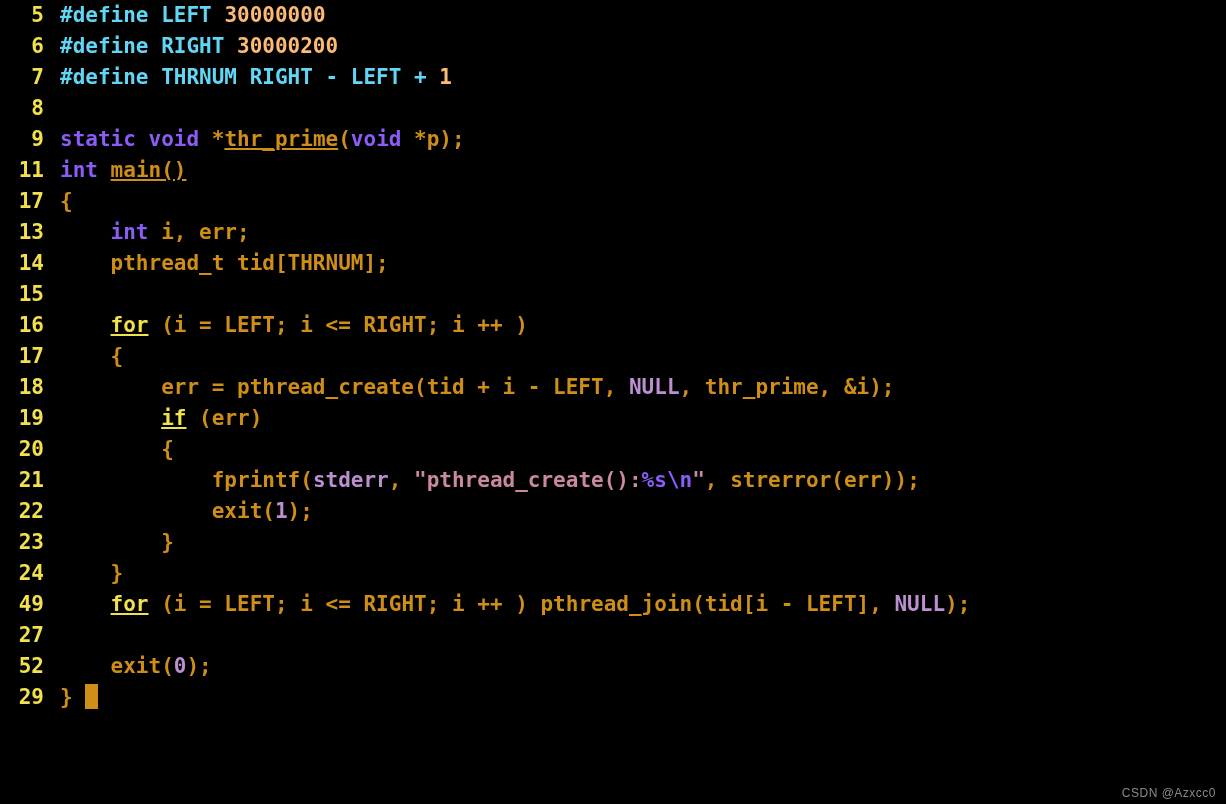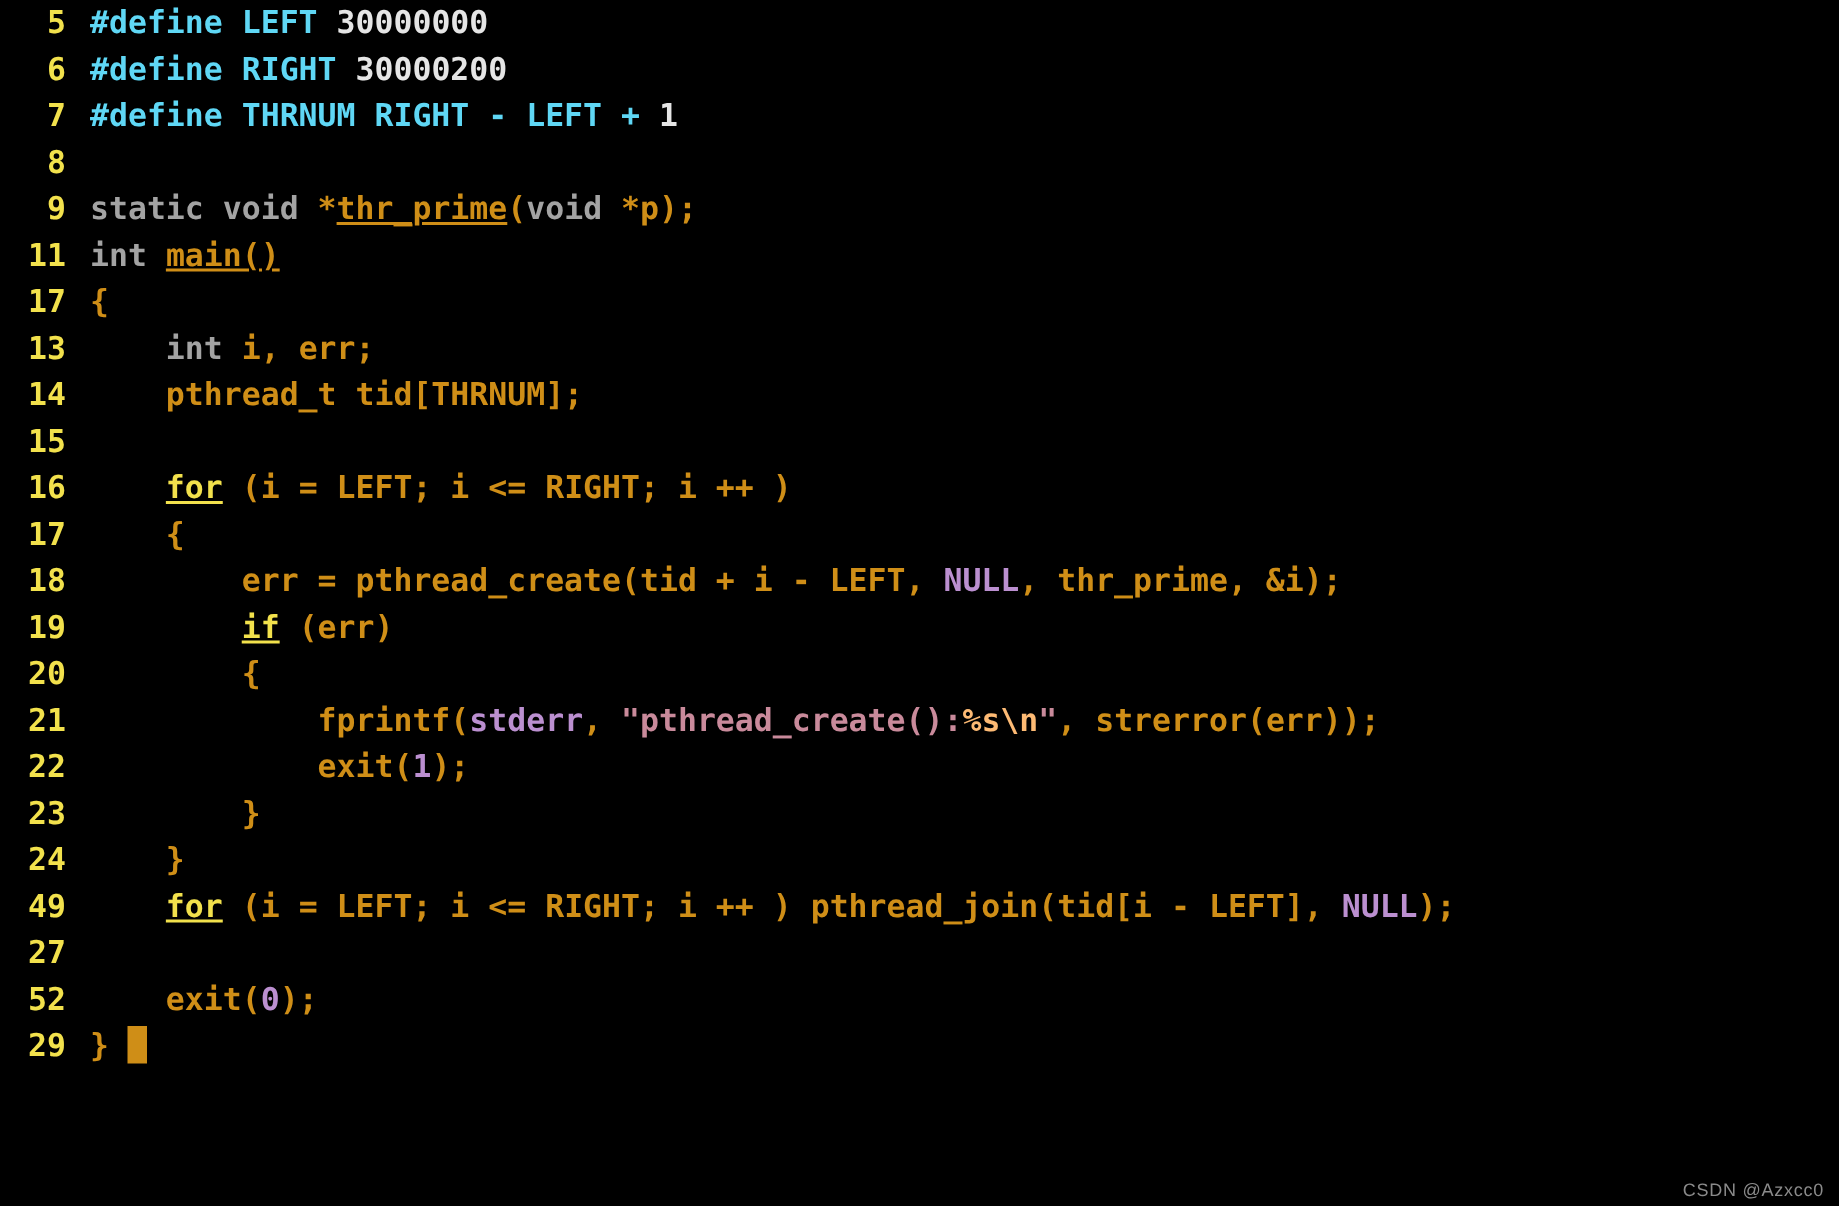--- a/index.html
+++ b/index.html
@@ -48,25 +48,25 @@
     padding-left: 16px;
     font-size: 21px;
     font-weight: bold;
     color: #cf8e17;
     white-space: pre;
   }
 
   
   .t-default   { color: #cf8e17; }
   .t-preproc   { color: #5fd7f5; text-align: right; }
-  .t-number    { color: #e5e5e5; }
-  .t-type      { color: #a3a3a3; }
+  .t-number    { color: #fdba74; }
+  .t-type      { color: #8b5cf6; }
   .t-keyword   { color: #f2e14c; text-decoration: underline; }
   .t-string    { color: #c98a9b; }
-  .t-escape    { color: #fdba74; }
+  .t-escape    { color: #8b5cf6; }
   .t-const     { color: #bb8fd0; }
   .t-ident     { color: #cf8e17; text-decoration: underline; }
   .t-punct     { color: #cf8e17; }
 
   .cursor-block {
     display: inline-block;
     width: 13px;
     height: 25px;
     background: #cf8e17;
     vertical-align: -5px;

